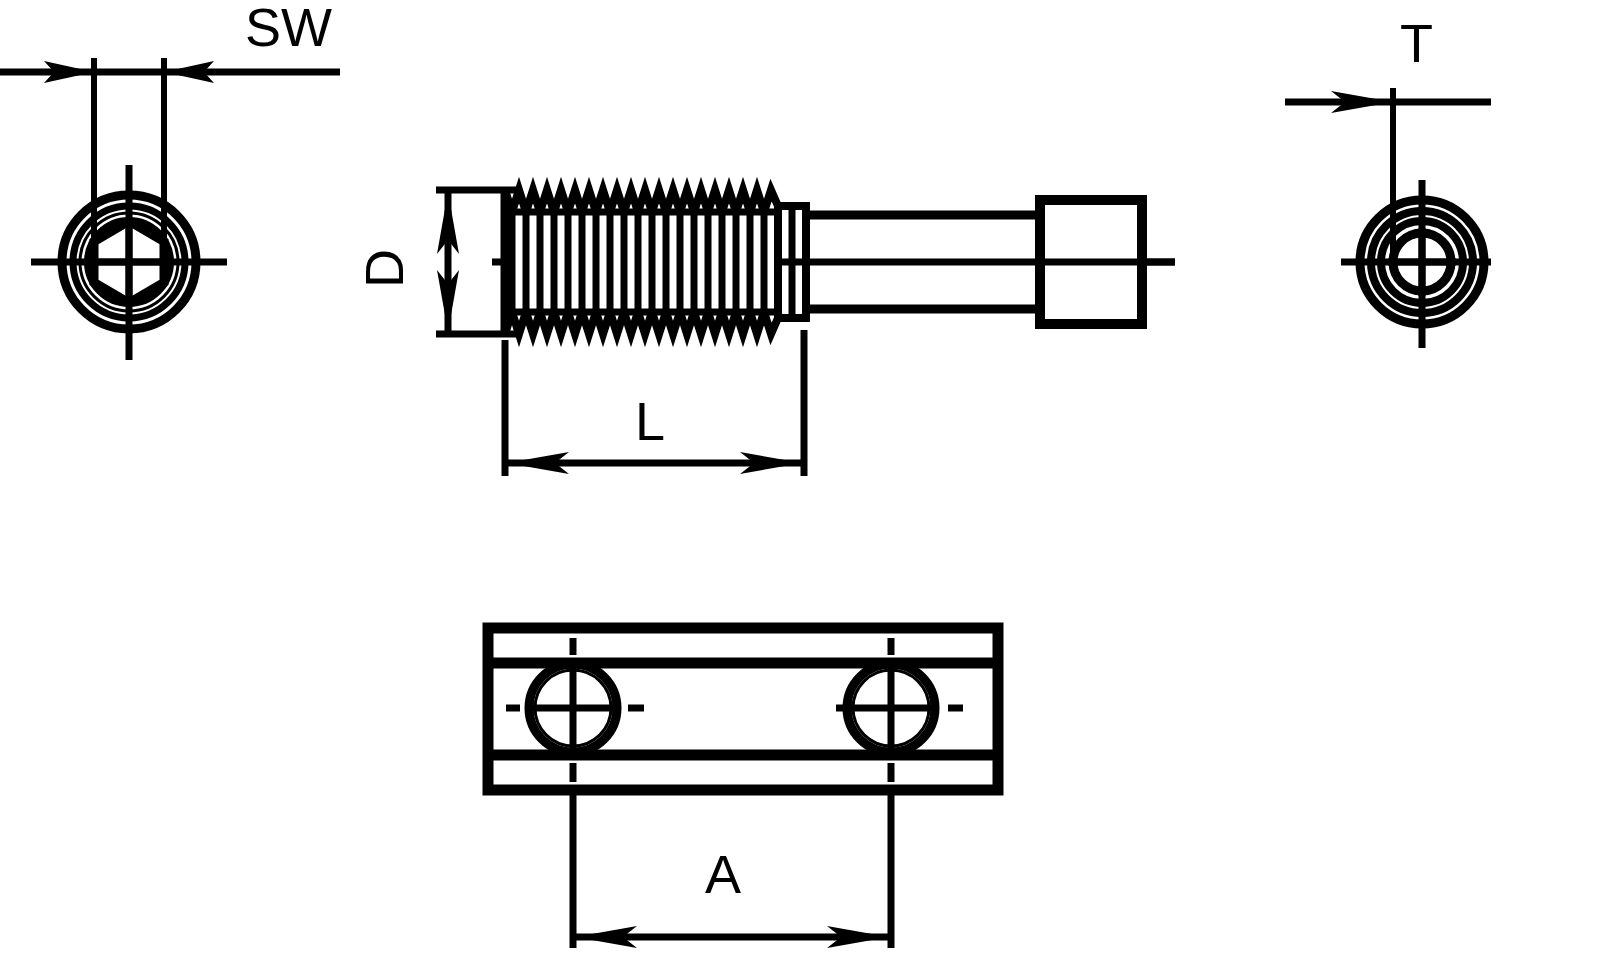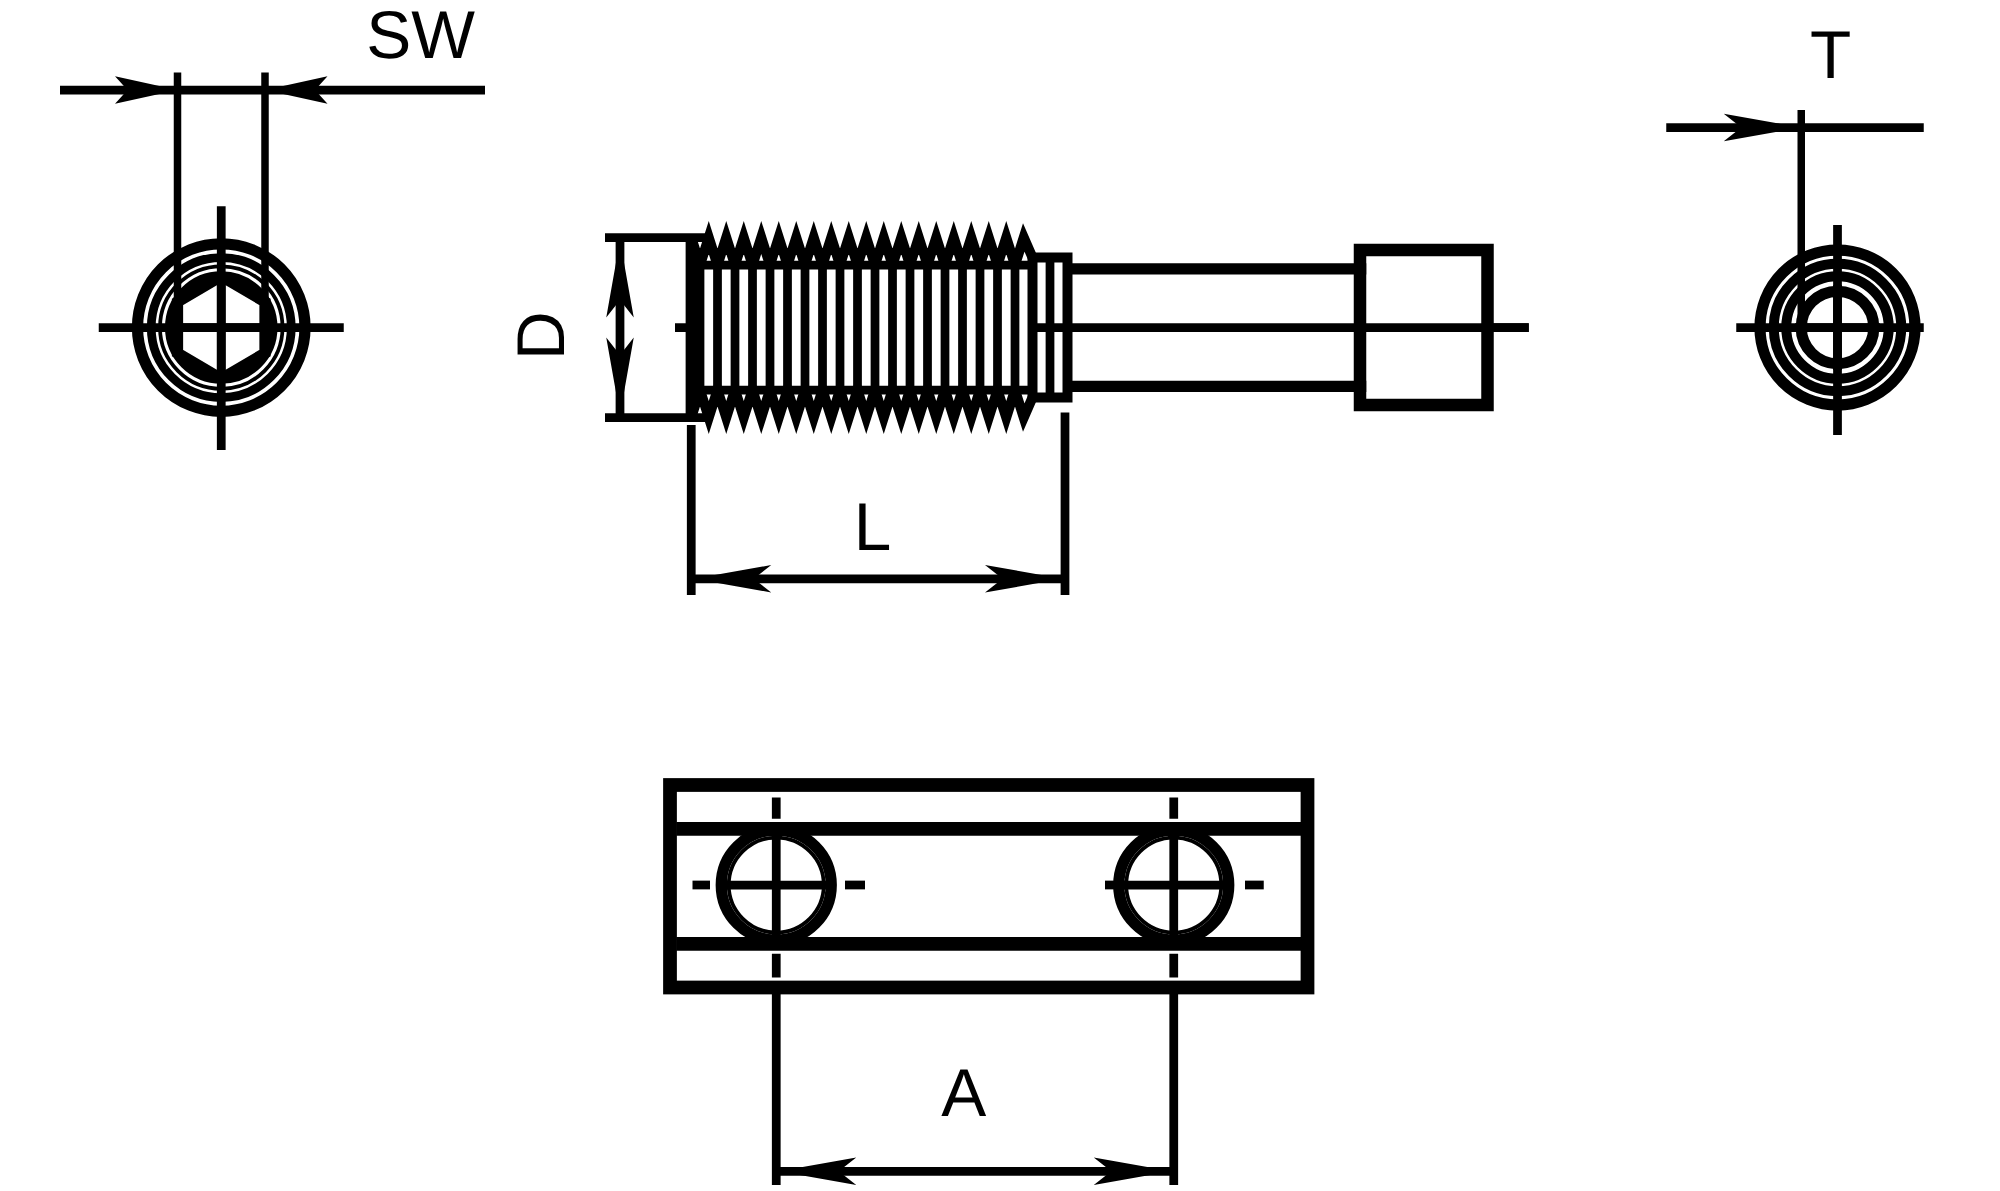--- a/index.html
+++ b/index.html
@@ -10,21 +10,20 @@
   }
   body {
     font-family: "Liberation Sans", sans-serif;
   }
   #sheet {
     position: relative;
     width: 1491px;
     height: 953px;
     background: #ffffff;
     overflow: hidden;
-    padding-left: 48px;
   }
   #drawing-svg {
     display: block;
     width: 1600px;
     height: 953px;
   }
   text.dim-label {
     font-family: "Liberation Sans", sans-serif;
     fill: #000000;
     font-size: 54px;

